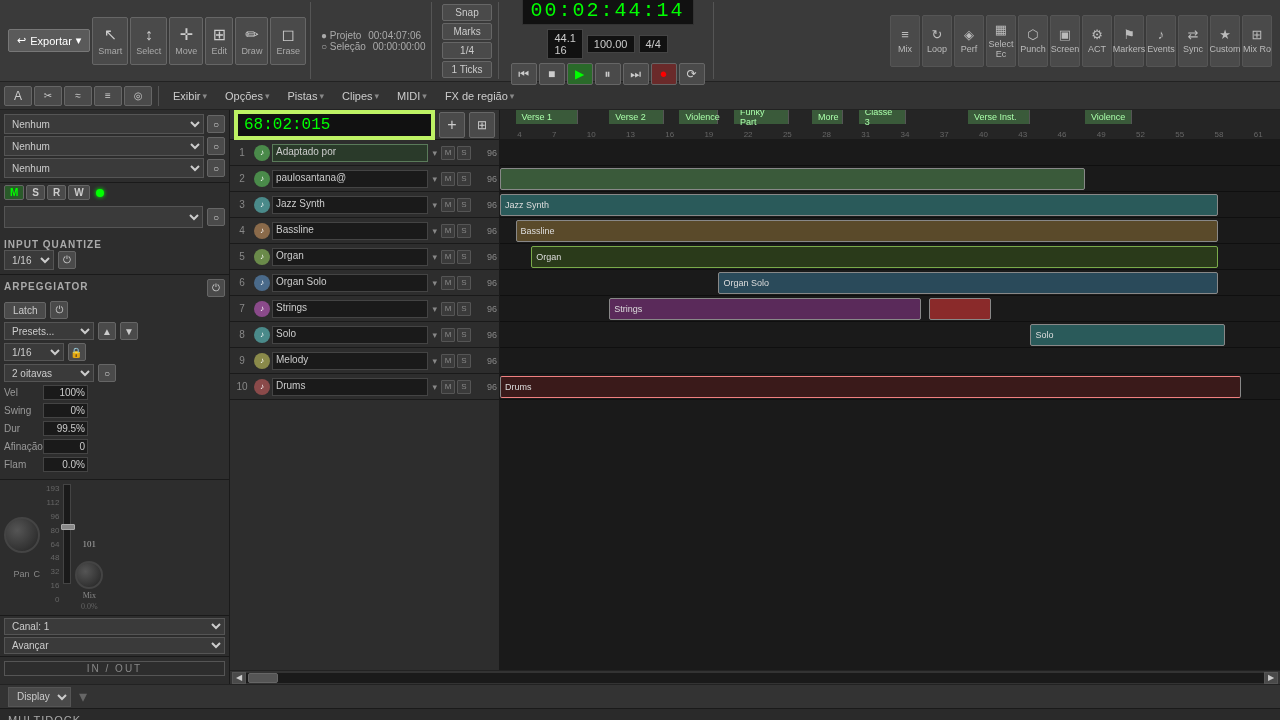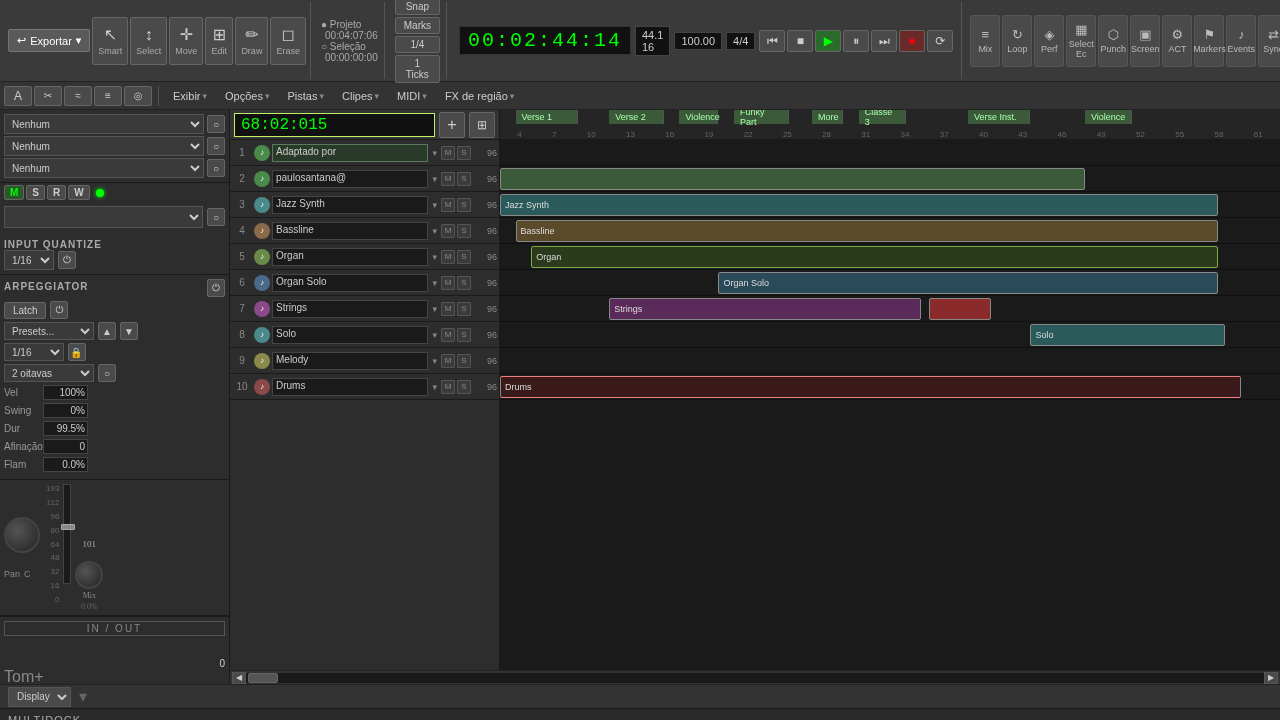--- a/index.html
+++ b/index.html
@@ -95,21 +95,21 @@
       color: #aaa;
       padding: 0 6px;
       border-right: 1px solid #555;
       height: 100%;
       justify-content: center;
     }
 
     
     .transport-section {
       display: flex;
-      flex-direction: row;
+      flex-direction: column;
       align-items: center;
       padding: 0 8px;
       border-right: 1px solid #555;
       height: 100%;
       justify-content: center;
       gap: 4px;
     }
 
     .time-display {
       background: #111;
@@ -459,21 +459,21 @@
       cursor: pointer;
       border-radius: 2px;
     }
 
     .position-display {
       background: #111;
       color: #0f0;
       font-family: 'Courier New', monospace;
       font-size: 16px;
       padding: 2px 6px;
-      border: 1px solid #bef264;
+      border: 4px solid #bef264;
       flex: 1;
     }
 
     .ruler-marks {
       flex: 1;
       background: #252525;
       position: relative;
       overflow: hidden;
       display: flex;
       align-items: flex-end;
@@ -962,21 +962,21 @@
         <span class="arp-label">Afinação</span>
         <div class="arp-value">0</div>
       </div>
       <div class="arp-row">
         <span class="arp-label">Flam</span>
         <div class="arp-value">0.0%</div>
       </div>
     </div>
 
     <div style="display:flex;padding:4px;gap:6px;border-bottom:1px solid #1a1a1a;align-items:center;">
-      <div style="display:flex;flex-direction:column;align-items:flex-start;gap:16px;">
+      <div style="display:flex;flex-direction:column;align-items:flex-end;gap:16px;">
         <div class="pan-knob"></div>
         <div style="font-size:9px;color:#888;display:flex;gap:4px;">
           <span>Pan</span>
           <span>C</span>
         </div>
       </div>
       <div style="display:flex;gap:4px;align-items:flex-start;">
         <div style="display:flex;flex-direction:column;font-size:8px;color:#666;height:120px;justify-content:space-between;text-align:right;">
           <span>193</span>
           <span>112</span>
@@ -993,20 +993,28 @@
         </div>
         <div style="display:flex;flex-direction:column;align-items:center;gap:2px;font-family:Liberation Serif, serif;">
           <div style="font-size:9px;color:#aaa;margin-top:55px;">101</div>
           <div class="pan-knob" style="width:28px;height:28px;margin-top:10px;"></div>
           <div style="font-size:8px;color:#888;">Mix</div>
           <div style="font-size:8px;color:#666;">0.0%</div>
         </div>
       </div>
     </div>
 
+    <div style="padding:2px 4px;display:flex;flex-direction:column;gap:2px;">
+      <select class="instr-select">
+        <option>Canal: 1</option>
+      </select>
+      <select class="instr-select">
+        <option>Avançar</option>
+      </select>
+    </div>
 
     <div class="inout-section">
       <div class="inout-header">IN / OUT</div>
       <div style="display:flex;align-items:center;gap:2px;margin-bottom:2px;">
         <span style="font-size:16px;color:#888;flex:1;margin-top:28px;">Tom+</span>
         <span style="font-size:10px;color:#ccc;">0</span>
       </div>
 
     </div>
   </div>

